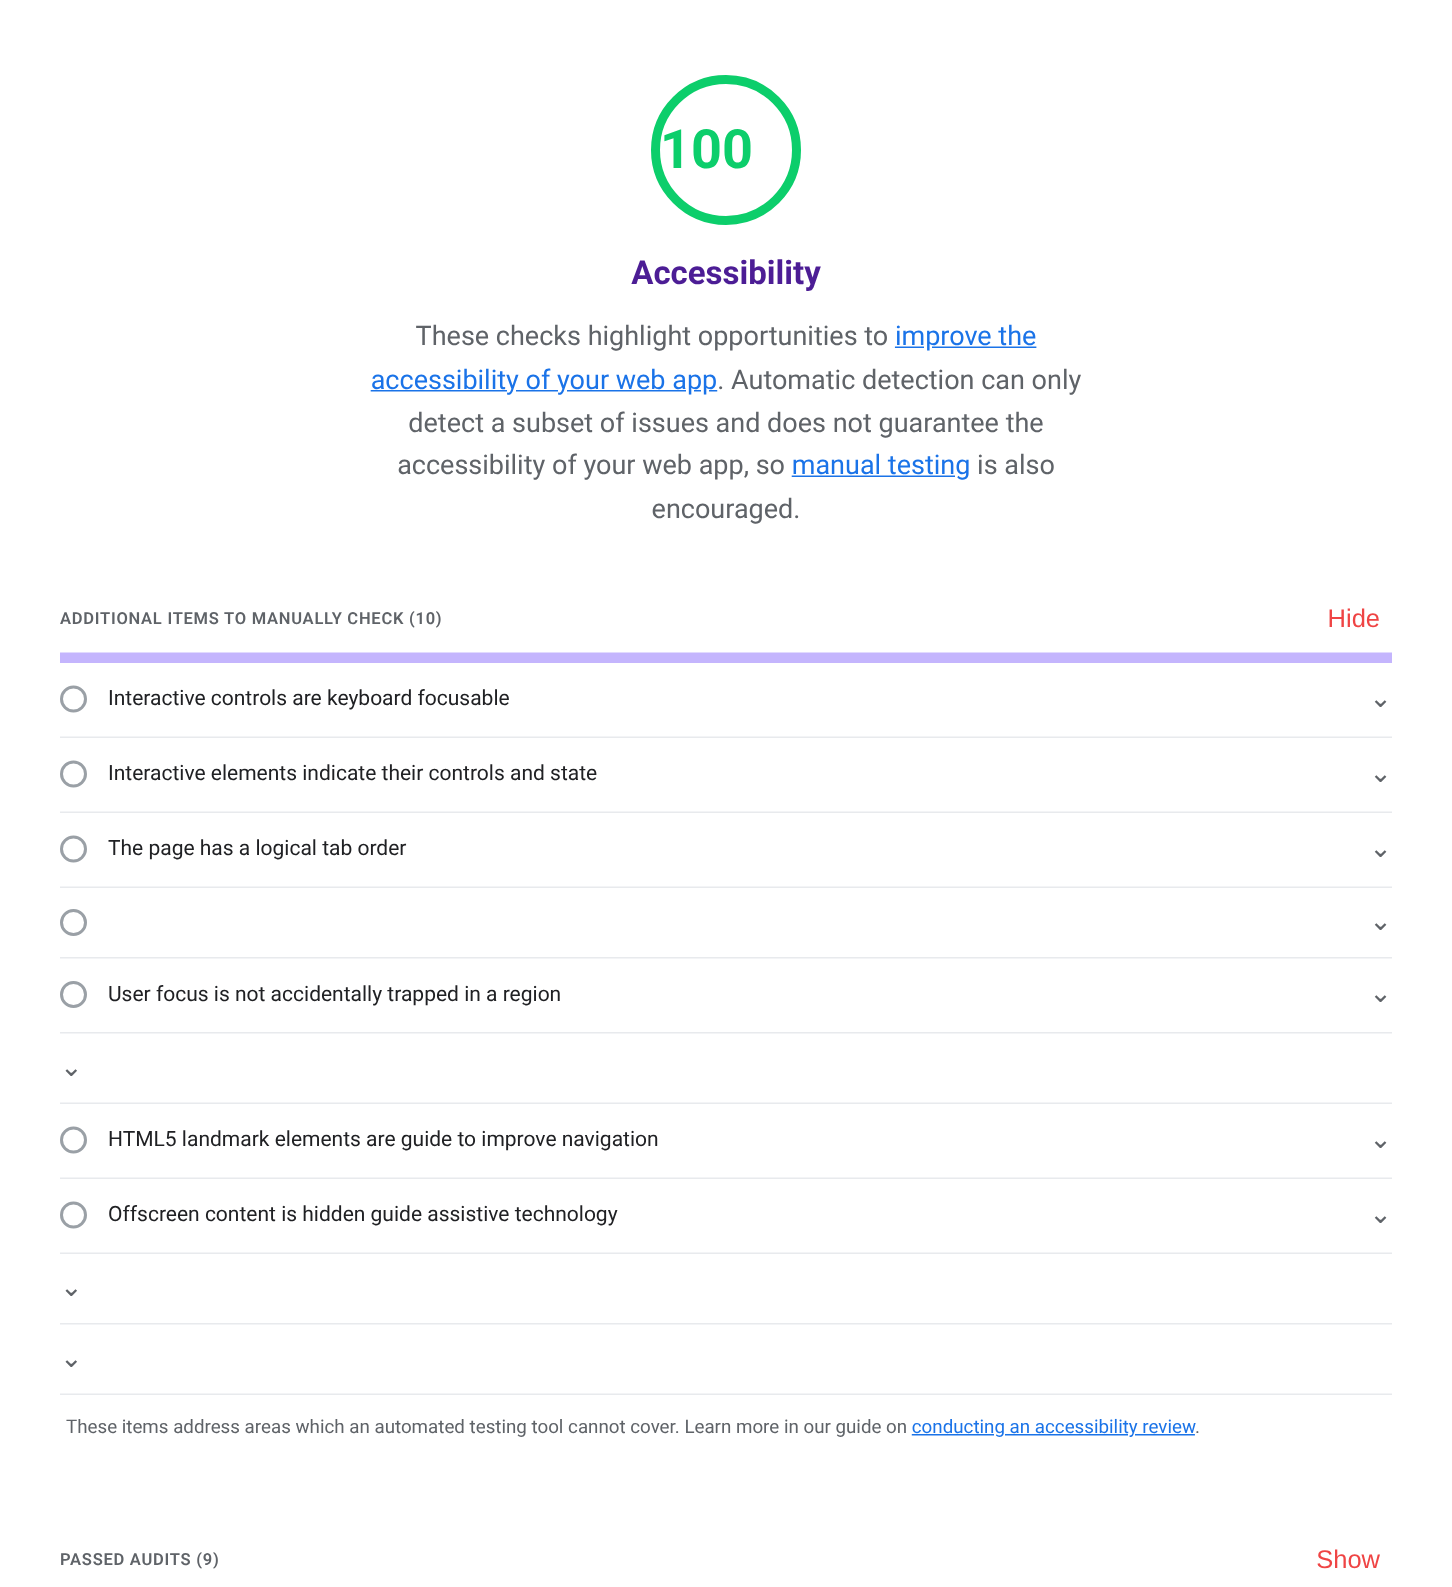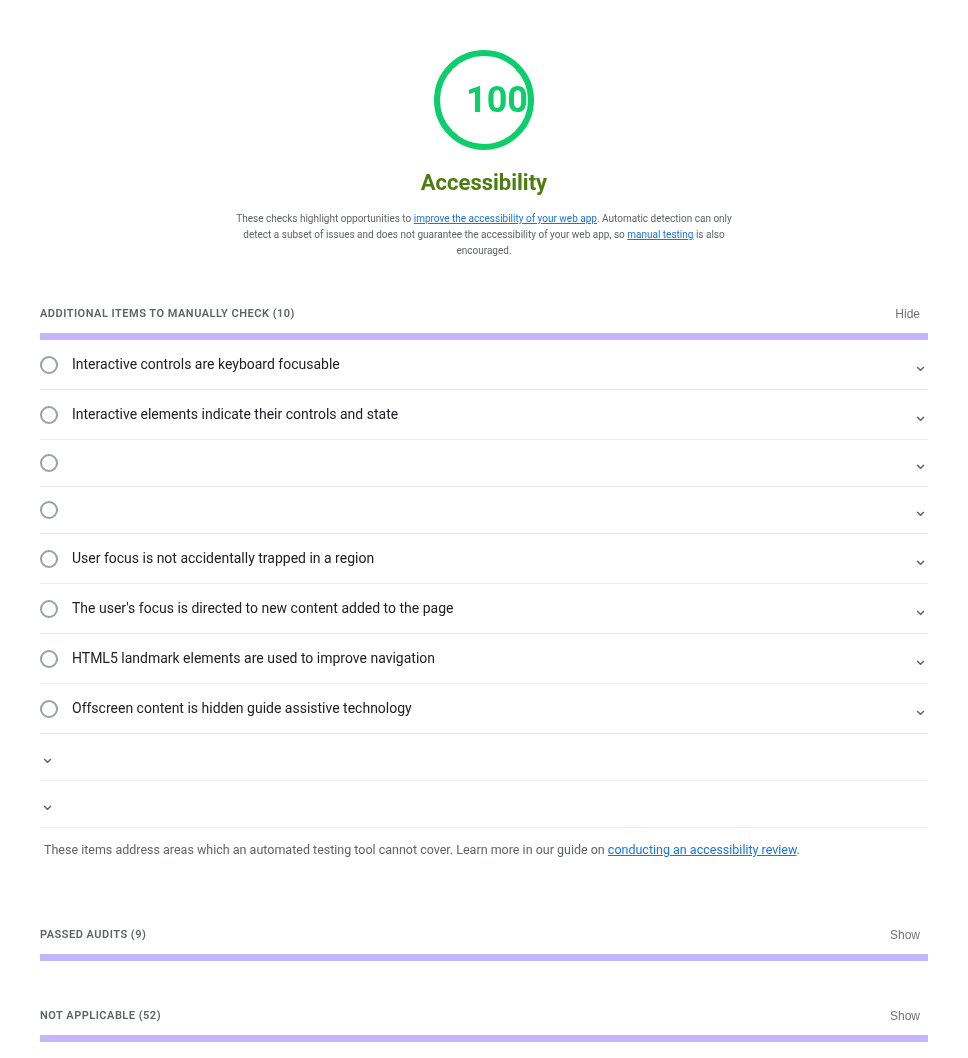--- a/index.html
+++ b/index.html
@@ -30,41 +30,41 @@
       padding: 30px 0 20px;
     }
 
     .score-circle {
       width: 100px;
       height: 100px;
       border-radius: 50%;
       border: 6px solid #0cce6b;
       display: flex;
       align-items: center;
-      justify-content: flex-end;
+      justify-content: flex-start;
       margin-bottom: 16px;
     }
 
     .score-number {
       font-size: 36px;
       font-weight: 700;
       color: #0cce6b;
     }
 
     .score-title {
       font-size: 22px;
       font-weight: 700;
-      color: #4d7c0f;
+      color: #4c1d95;
       margin-bottom: 12px;
     }
 
     .score-description {
       text-align: center;
       color: #5f6368;
-      font-size: 10px;
+      font-size: 18px;
       max-width: 500px;
       line-height: 1.6;
     }
 
     .score-description a {
       color: #1a73e8;
       text-decoration: underline;
     }
 
     
@@ -83,22 +83,22 @@
       color: #5f6368;
       letter-spacing: 0.5px;
       text-transform: uppercase;
     }
 
     .section-header-left span.count {
       color: #5f6368;
     }
 
     .section-toggle-btn {
-      font-size: 12px;
-      color: #737373;
+      font-size: 17px;
+      color: #ef4444;
       background: none;
       border: none;
       cursor: pointer;
       padding: 4px 8px;
     }
 
     
     .audit-list {
       border-bottom: 1px solid #e8eaed;
     }
@@ -203,51 +203,48 @@
       <div class="audit-item-left">
         <div class="audit-circle-icon"></div>
         <span class="audit-label">Interactive elements indicate their controls and state</span>
       </div>
       <span class="chevron-icon">⌄</span>
     </div>
 
     <div class="audit-item">
       <div class="audit-item-left">
         <div class="audit-circle-icon"></div>
+        <span class="audit-label">The page has a logical tab order</span>
       </div>
       <span class="chevron-icon">⌄</span>
     </div>
 
     <div class="audit-item">
       <div class="audit-item-left">
         <div class="audit-circle-icon"></div>
       </div>
       <span class="chevron-icon">⌄</span>
     </div>
 
     <div class="audit-item">
       <div class="audit-item-left">
         <div class="audit-circle-icon"></div>
         <span class="audit-label">User focus is not accidentally trapped in a region</span>
       </div>
       <span class="chevron-icon">⌄</span>
     </div>
 
     <div class="audit-item">
-      <div class="audit-item-left">
-        <div class="audit-circle-icon"></div>
-        <span class="audit-label">The user's focus is directed to new content added to the page</span>
-      </div>
-      <span class="chevron-icon">⌄</span>
-    </div>
-
-    <div class="audit-item">
-      <div class="audit-item-left">
-        <div class="audit-circle-icon"></div>
-        <span class="audit-label">HTML5 landmark elements are used to improve navigation</span>
+      <span class="chevron-icon">⌄</span>
+    </div>
+
+    <div class="audit-item">
+      <div class="audit-item-left">
+        <div class="audit-circle-icon"></div>
+        <span class="audit-label">HTML5 landmark elements are guide to improve navigation</span>
       </div>
       <span class="chevron-icon">⌄</span>
     </div>
 
     <div class="audit-item">
       <div class="audit-item-left">
         <div class="audit-circle-icon"></div>
         <span class="audit-label">Offscreen content is hidden guide assistive technology</span>
       </div>
       <span class="chevron-icon">⌄</span>

